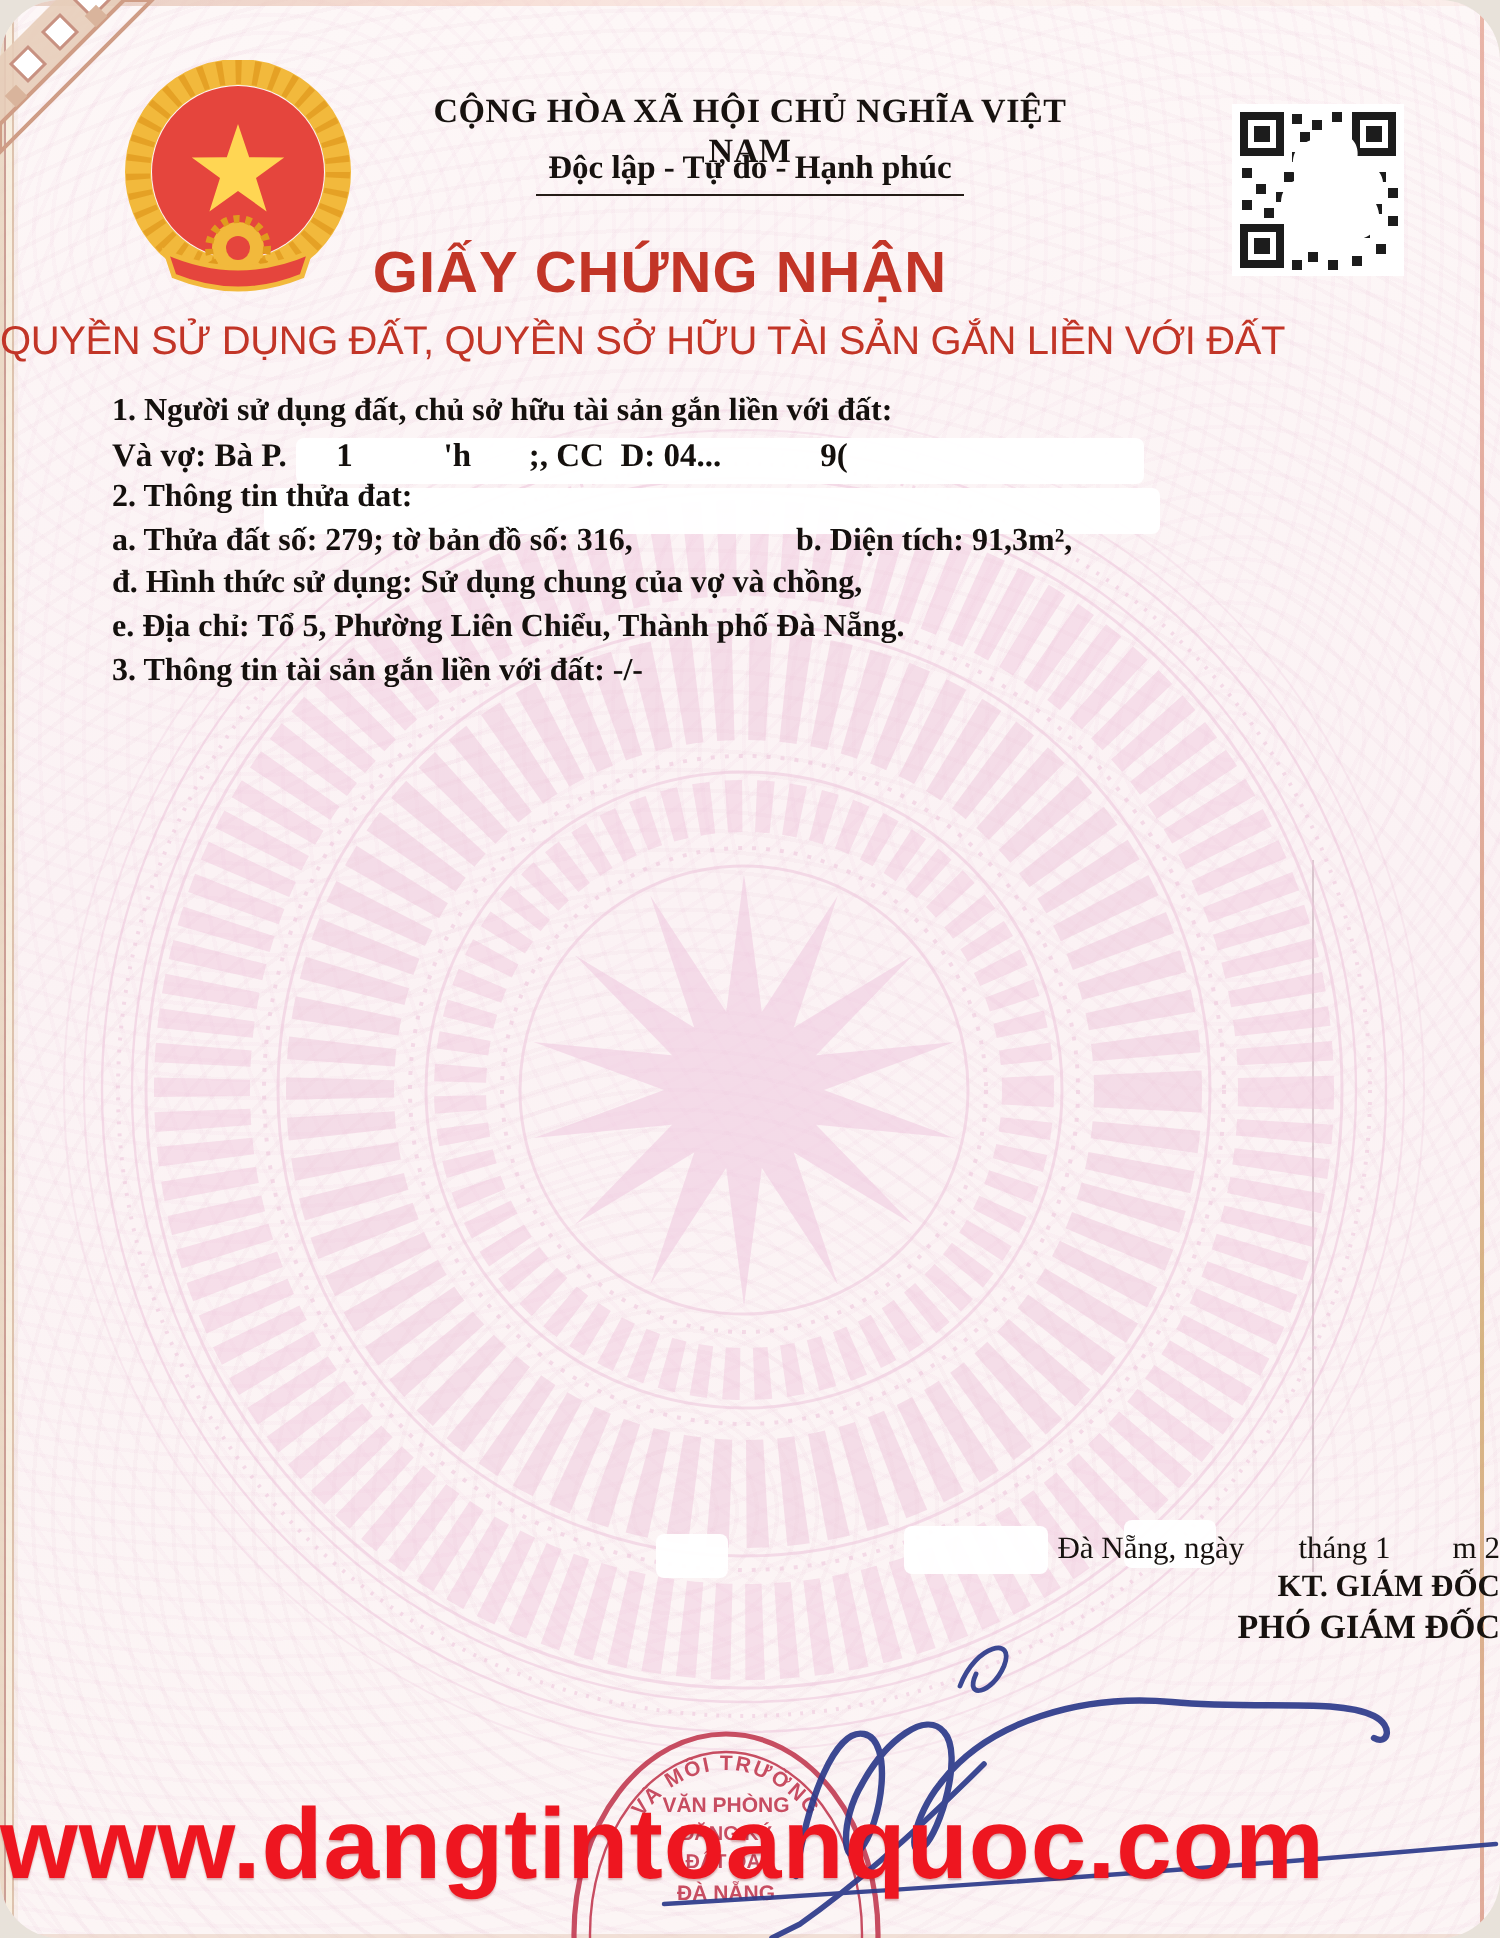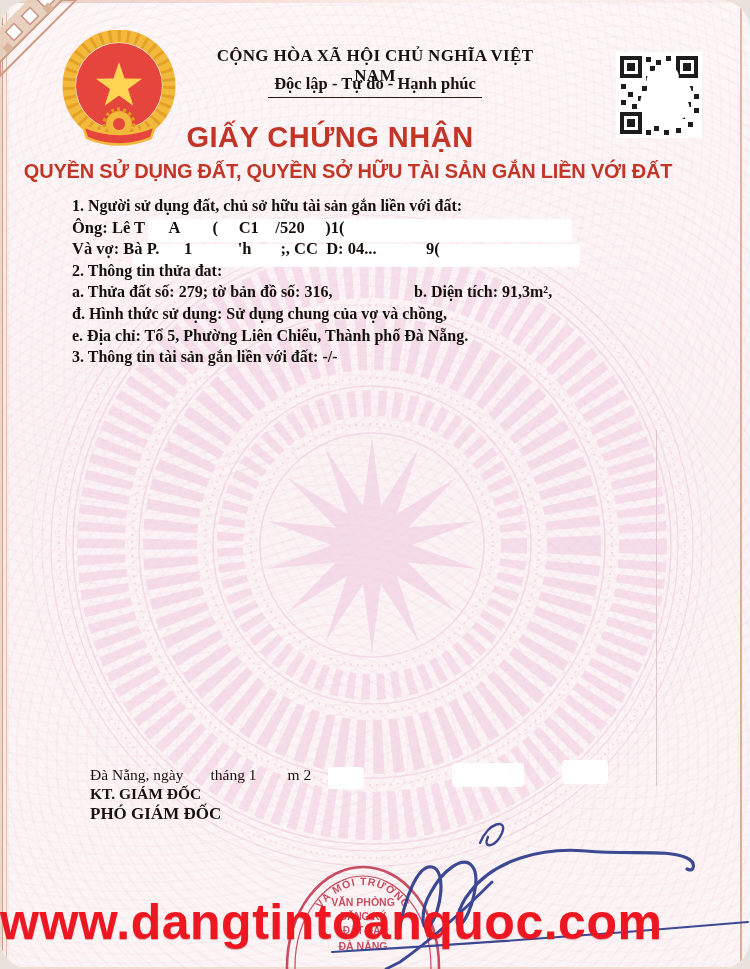--- a/index.html
+++ b/index.html
@@ -24,34 +24,34 @@
   .header-country{position:absolute;left:195px;top:46px;width:360px;text-align:center;
     font-weight:700;font-size:17px;letter-spacing:.3px;color:#17120f;}
   .header-motto-wrap{position:absolute;left:195px;top:74px;width:360px;text-align:center;}
   .header-motto{display:inline-block;font-weight:700;font-size:16.5px;color:#17120f;
     border-bottom:1.6px solid #241c16;padding:0 6px 3px 6px;}
   .emblem{position:absolute;left:58px;top:30px;}
   .qr{position:absolute;left:616px;top:52px;}
 
   .title-main{position:absolute;left:0;top:121px;width:660px;text-align:center;
     font-family:"Liberation Sans",sans-serif;font-weight:700;font-size:29px;color:#c23527;letter-spacing:.5px;}
-  .title-sub{position:absolute;left:0;top:160px;width:696px;text-align:center;
-    font-family:"Liberation Sans",sans-serif;font-weight:700;font-size:20px;color:#c23527;letter-spacing:-.2px;}
+  .title-sub{position:absolute;left:0;top:160px;width:696px;
+    font-family:"Liberation Sans",sans-serif;font-weight:400;font-size:20px;color:#c23527;letter-spacing:-.2px;}
 
   .body-text{position:absolute;left:56px;top:195px;width:680px;color:#14100d;z-index:4;}
-  .body-text .row{position:relative;line-height:21.6px;font-size:16px;font-weight:700;margin-left:16px;}
+  .body-text .row{position:relative;line-height:21.6px;font-size:16px;font-weight:700;}
   .body-text .row.person{font-size:16.5px;white-space:pre;}
   .body-text .col2{position:absolute;left:342px;top:0;}
   .redact{position:absolute;background:rgba(255,255,255,.96);border-radius:4px;z-index:3;}
 
   .watermark{position:absolute;left:22px;top:195px;z-index:1;opacity:.55;}
   .sig-layer{position:absolute;left:0;top:0;z-index:6;pointer-events:none;}
   .stamp{position:absolute;left:283px;top:862px;z-index:5;}
 
-  .footer{position:absolute;left:90px;top:766px;width:660px;text-align:left;color:#17120f;z-index:4;}
+  .footer{position:absolute;left:90px;top:766px;width:660px;text-align:right;color:#17120f;z-index:4;}
   .footer .date-line{font-size:15.5px;white-space:pre;}
   .footer .office{font-weight:700;font-size:17.5px;margin-top:2px;letter-spacing:-.2px;}
   .footer .kt{font-weight:700;font-size:15.5px;margin-top:1px;}
   .footer .deputy{font-weight:700;font-size:17px;margin-top:1px;font-family:Liberation Serif, serif;}
 
   .site-mark{position:absolute;left:0;top:893px;width:750px;text-align:left;z-index:7;
     font-family:"Liberation Sans",sans-serif;font-weight:700;font-size:50px;letter-spacing:.5px;
     color:#ee1620;text-shadow:0 1px 1px rgba(130,0,10,.3);}
 </style>
 </head>
@@ -161,21 +161,20 @@
   <div class="title-sub">QUYỀN SỬ DỤNG ĐẤT, QUYỀN SỞ HỮU TÀI SẢN GẮN LIỀN VỚI ĐẤT</div>
 
   <div class="redact" style="left:148px;top:219px;width:424px;height:23px;"></div>
   <div class="redact" style="left:132px;top:244px;width:448px;height:23px;"></div>
   <div class="redact" style="left:328px;top:767px;width:36px;height:22px;"></div>
   <div class="redact" style="left:452px;top:763px;width:72px;height:24px;"></div>
   <div class="redact" style="left:562px;top:760px;width:46px;height:24px;"></div>
 
   <div class="body-text">
     <div class="row">1. Người sử dụng đất, chủ sở hữu tài sản gắn liền với đất:</div>
-    <div class="row person">Ông: Lê T      A        (     C1    /520     )1(</div>
     <div class="row person">Và vợ: Bà P.      1           'h       ;, CC  D: 04...            9(</div>
     <div class="row">2. Thông tin thửa đat:</div>
     <div class="row">
       <span>a. Thửa đất số: 279; tờ bản đồ số: 316,</span>
       <span class="col2">b. Diện tích: 91,3m²,</span>
     </div>
     <div class="row">đ. Hình thức sử dụng: Sử dụng chung của vợ và chồng,</div>
     <div class="row">e. Địa chỉ: Tổ 5, Phường Liên Chiểu, Thành phố Đà Nẵng.</div>
     <div class="row">3. Thông tin tài sản gắn liền với đất: -/-</div>
   </div>

